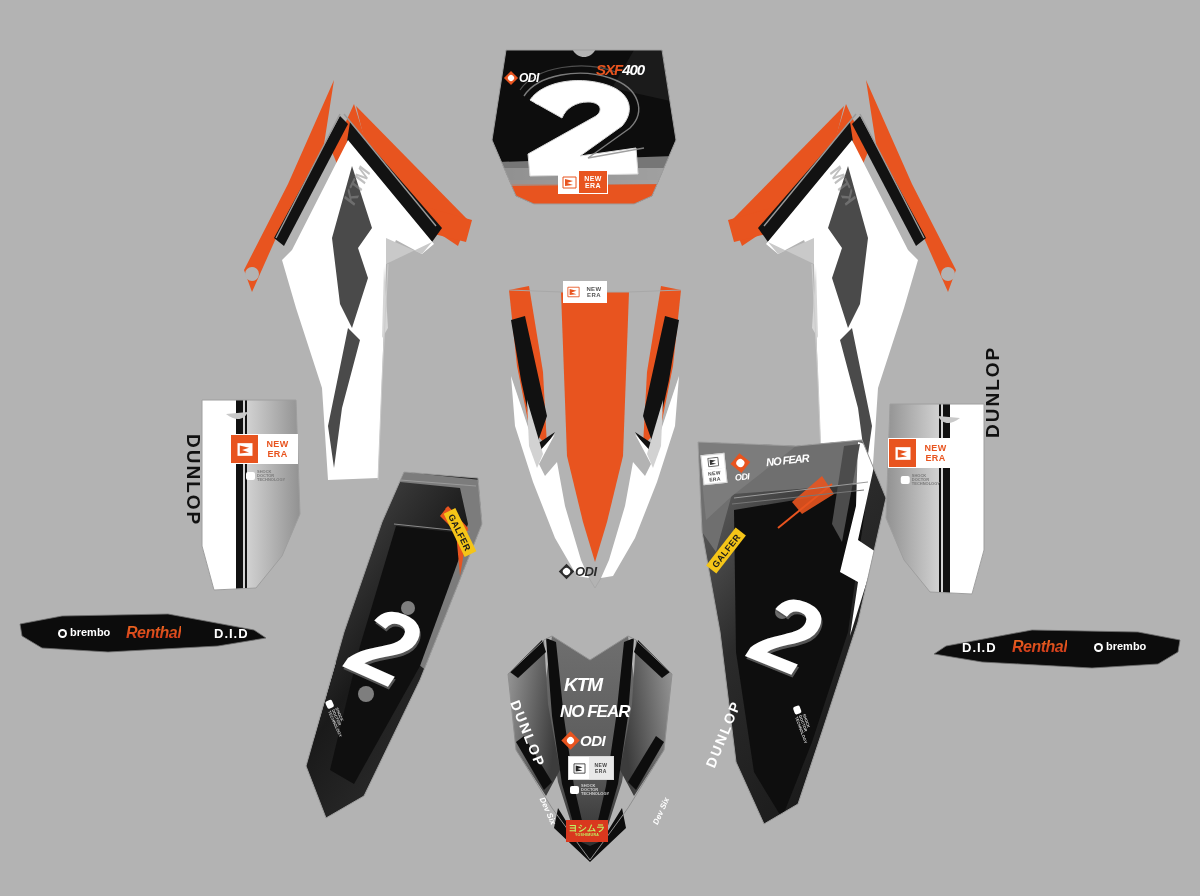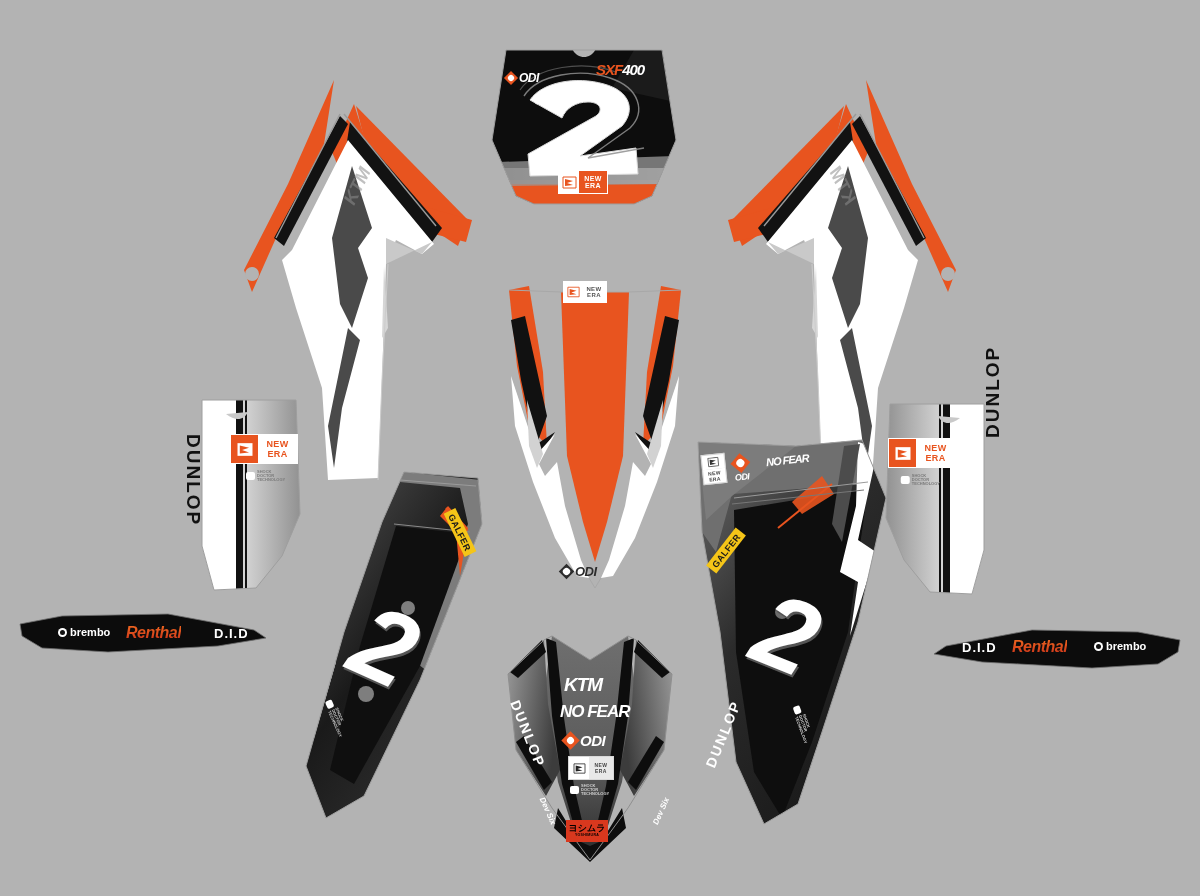--- a/index.html
+++ b/index.html
@@ -30,27 +30,27 @@
     position:absolute;background:#f5c518;color:#1a1a1a;font-weight:bold;
     display:flex;align-items:center;justify-content:center;letter-spacing:.5px;
   }
   .dunlop{
     position:absolute;color:#111111;font-weight:bold;
     letter-spacing:2px;
   }
   .dunlop.white{color:#ffffff;}
   .ktmlogo{position:absolute;color:#ffffff;font-weight:bold;font-style:italic;letter-spacing:-1px;}
   .nofear{position:absolute;color:#ffffff;font-weight:bold;font-style:italic;letter-spacing:-1px;}
-  .yosh{position:absolute;background:#d9381e;color:#000000;display:flex;flex-direction:column;align-items:center;justify-content:center;font-weight:bold;}
+  .yosh{position:absolute;background:#d9381e;color:#bef264;display:flex;flex-direction:column;align-items:center;justify-content:center;font-weight:bold;}
   .devol{position:absolute;color:#ffffff;font-weight:bold;font-style:italic;}
   .tinylogo{position:absolute;display:flex;align-items:center;gap:2px;}
   .tinylogo .tl-ic{background:#ffffff;border-radius:2px;}
   .tinylogo .tl-tx{color:#ffffff;font-weight:bold;line-height:1.05;}
   .tinylogo.dk .tl-tx{color:#cfcfcf;}
-  .brembo{position:absolute;color:#ffffff;font-weight:bold;display:flex;align-items:center;gap:3px;}
+  .brembo{position:absolute;color:#ffffff;font-weight:bold;display:flex;align-items:flex-end;gap:3px;}
   .brembo .bdot{width:9px;height:9px;border-radius:50%;background:#ffffff;position:relative;}
   .brembo .bdot::after{content:"";position:absolute;left:2px;top:2px;width:5px;height:5px;border-radius:50%;background:#111;}
   .renthal{position:absolute;color:#ffffff;font-weight:bold;font-style:italic;
     background:linear-gradient(180deg,#f06a20 0%,#c9301a 100%);
     -webkit-background-clip:text;background-clip:text;color:transparent;
     letter-spacing:-0.5px;}
   .didtx{position:absolute;color:#ffffff;font-weight:bold;letter-spacing:1px;}
   .sxf{position:absolute;font-weight:bold;font-style:italic;letter-spacing:-1px;}
   .sxf .a{color:#e8541f;}
   .sxf .b{color:#ffffff;}

